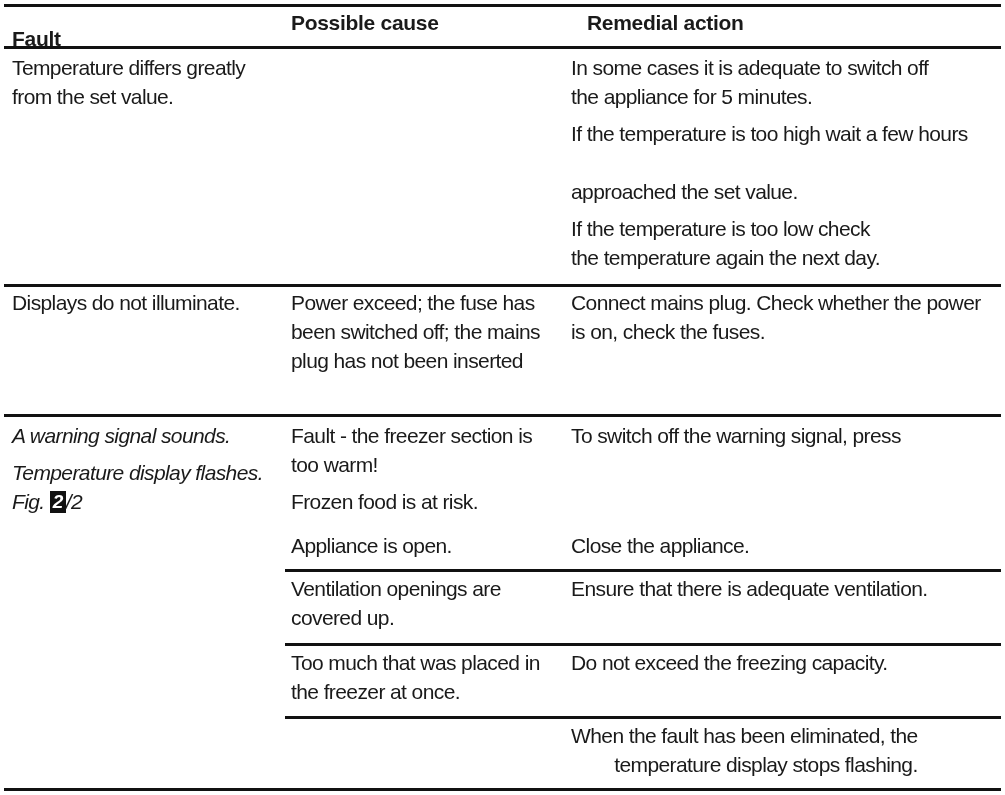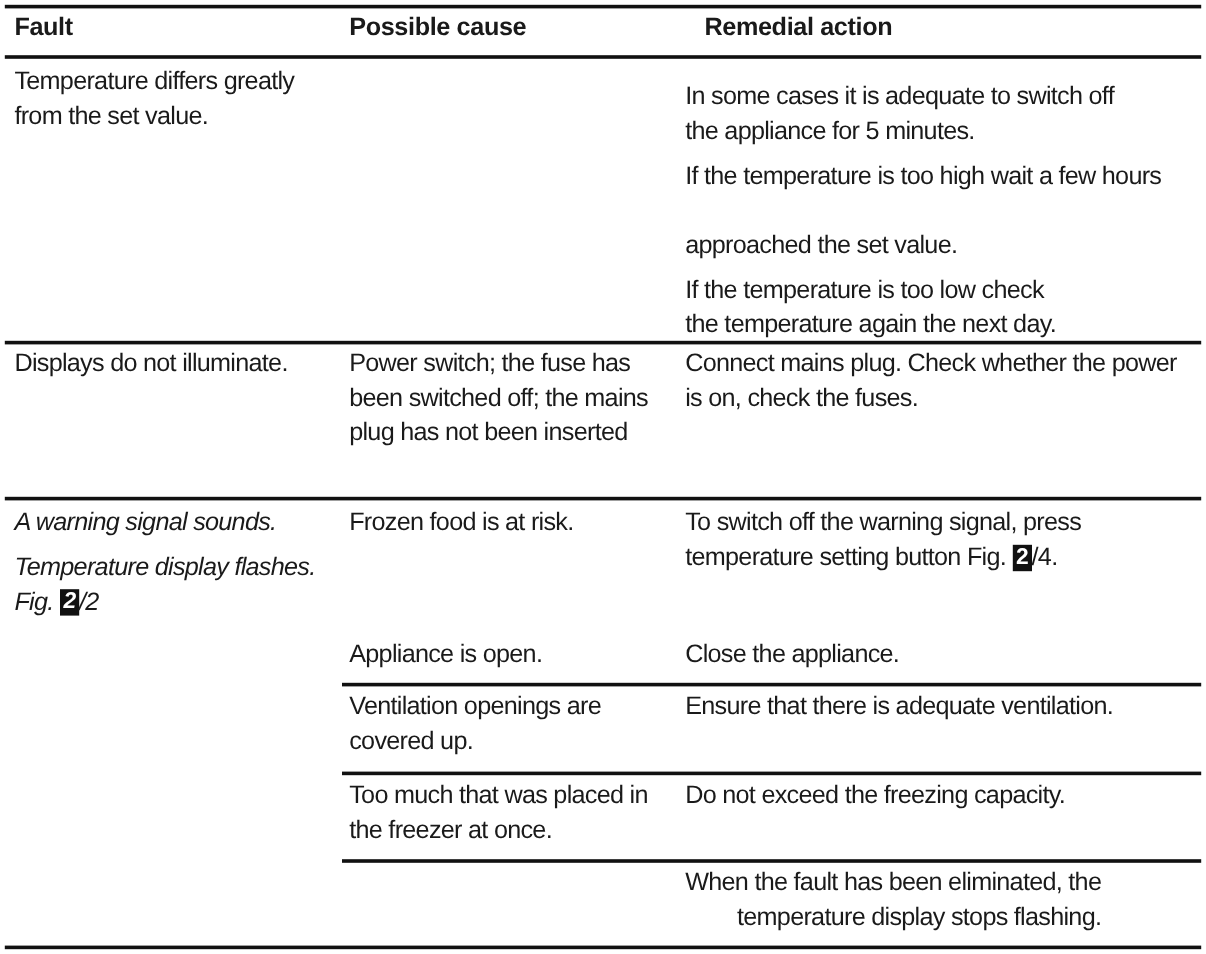--- a/index.html
+++ b/index.html
@@ -19,75 +19,75 @@
 
   <div class="hline" style="top:4px; left:4px; width:997px;"></div>
   <div class="hline" style="top:46px; left:4px; width:997px;"></div>
   <div class="hline" style="top:284px; left:4px; width:997px;"></div>
   <div class="hline" style="top:414px; left:4px; width:997px;"></div>
   <div class="hline" style="top:569px; left:285px; width:716px;"></div>
   <div class="hline" style="top:643px; left:285px; width:716px;"></div>
   <div class="hline" style="top:716px; left:285px; width:716px;"></div>
   <div class="hline" style="top:788px; left:4px; width:997px;"></div>
 
-  <div class="hdr" style="left:12px;">Fault</div>
+  <div class="hdr" style="left:12px;margin-top:16px;">Fault</div>
   <div class="hdr" style="left:291px;">Possible cause</div>
   <div class="hdr" style="left:587px;">Remedial action</div>
 
   <div class="cell" style="left:12px; top:53px;">
     <div>Temperature differs greatly</div>
     <div>from the set value.</div>
   </div>
-  <div class="cell" style="left:571px; top:66px;">
+  <div class="cell" style="left:571px; top:53px;">
     <p>
       <span>In some cases it is adequate to switch off</span><br>
       <span>the appliance for 5 minutes.</span>
     </p>
     <p>
       <span>If the temperature is too high wait a few hours</span><br>
       <br>
       <span>approached the set value.</span>
     </p>
     <p>
       <span>If the temperature is too low check</span><br>
       <span>the temperature again the next day.</span>
     </p>
   </div>
 
   <div class="cell" style="left:12px; top:288px;">
     <div>Displays do not illuminate.</div>
   </div>
   <div class="cell" style="left:291px; top:288px;">
-    <div>Power switch; the fuse has</div>
+    <div>Power exceed; the fuse has</div>
     <div>been switched off; the mains</div>
     <div>plug has not been inserted</div>
   </div>
   <div class="cell" style="left:571px; top:288px;">
     <div>Connect mains plug. Check whether the power</div>
     <div>is on, check the fuses.</div>
   </div>
 
   <div class="cell" style="left:12px; top:421px;font-style:italic;">
     <p>A warning signal sounds.</p>
     <div>Temperature display flashes.</div>
     <div>
       <span>Fig.</span>
       <span class="fig">2</span><span>/2</span>
     </div>
   </div>
 
   <div class="cell" style="left:291px; top:421px;">
+    <p>
+      <span>Fault - the freezer section is</span><br>
+      <span>too warm!</span>
+    </p>
     <div>Frozen food is at risk.</div>
   </div>
   <div class="cell" style="left:571px; top:421px;">
     <div>To switch off the warning signal, press</div>
-    <div>
-      <span>temperature setting button Fig.</span>
-      <span class="fig">2</span><span>/4.</span>
-    </div>
   </div>
 
   <div class="cell" style="left:291px; top:531px;">
     <div>Appliance is open.</div>
   </div>
   <div class="cell" style="left:571px; top:531px;">
     <div>Close the appliance.</div>
   </div>
 
   <div class="cell" style="left:291px; top:574px;">

